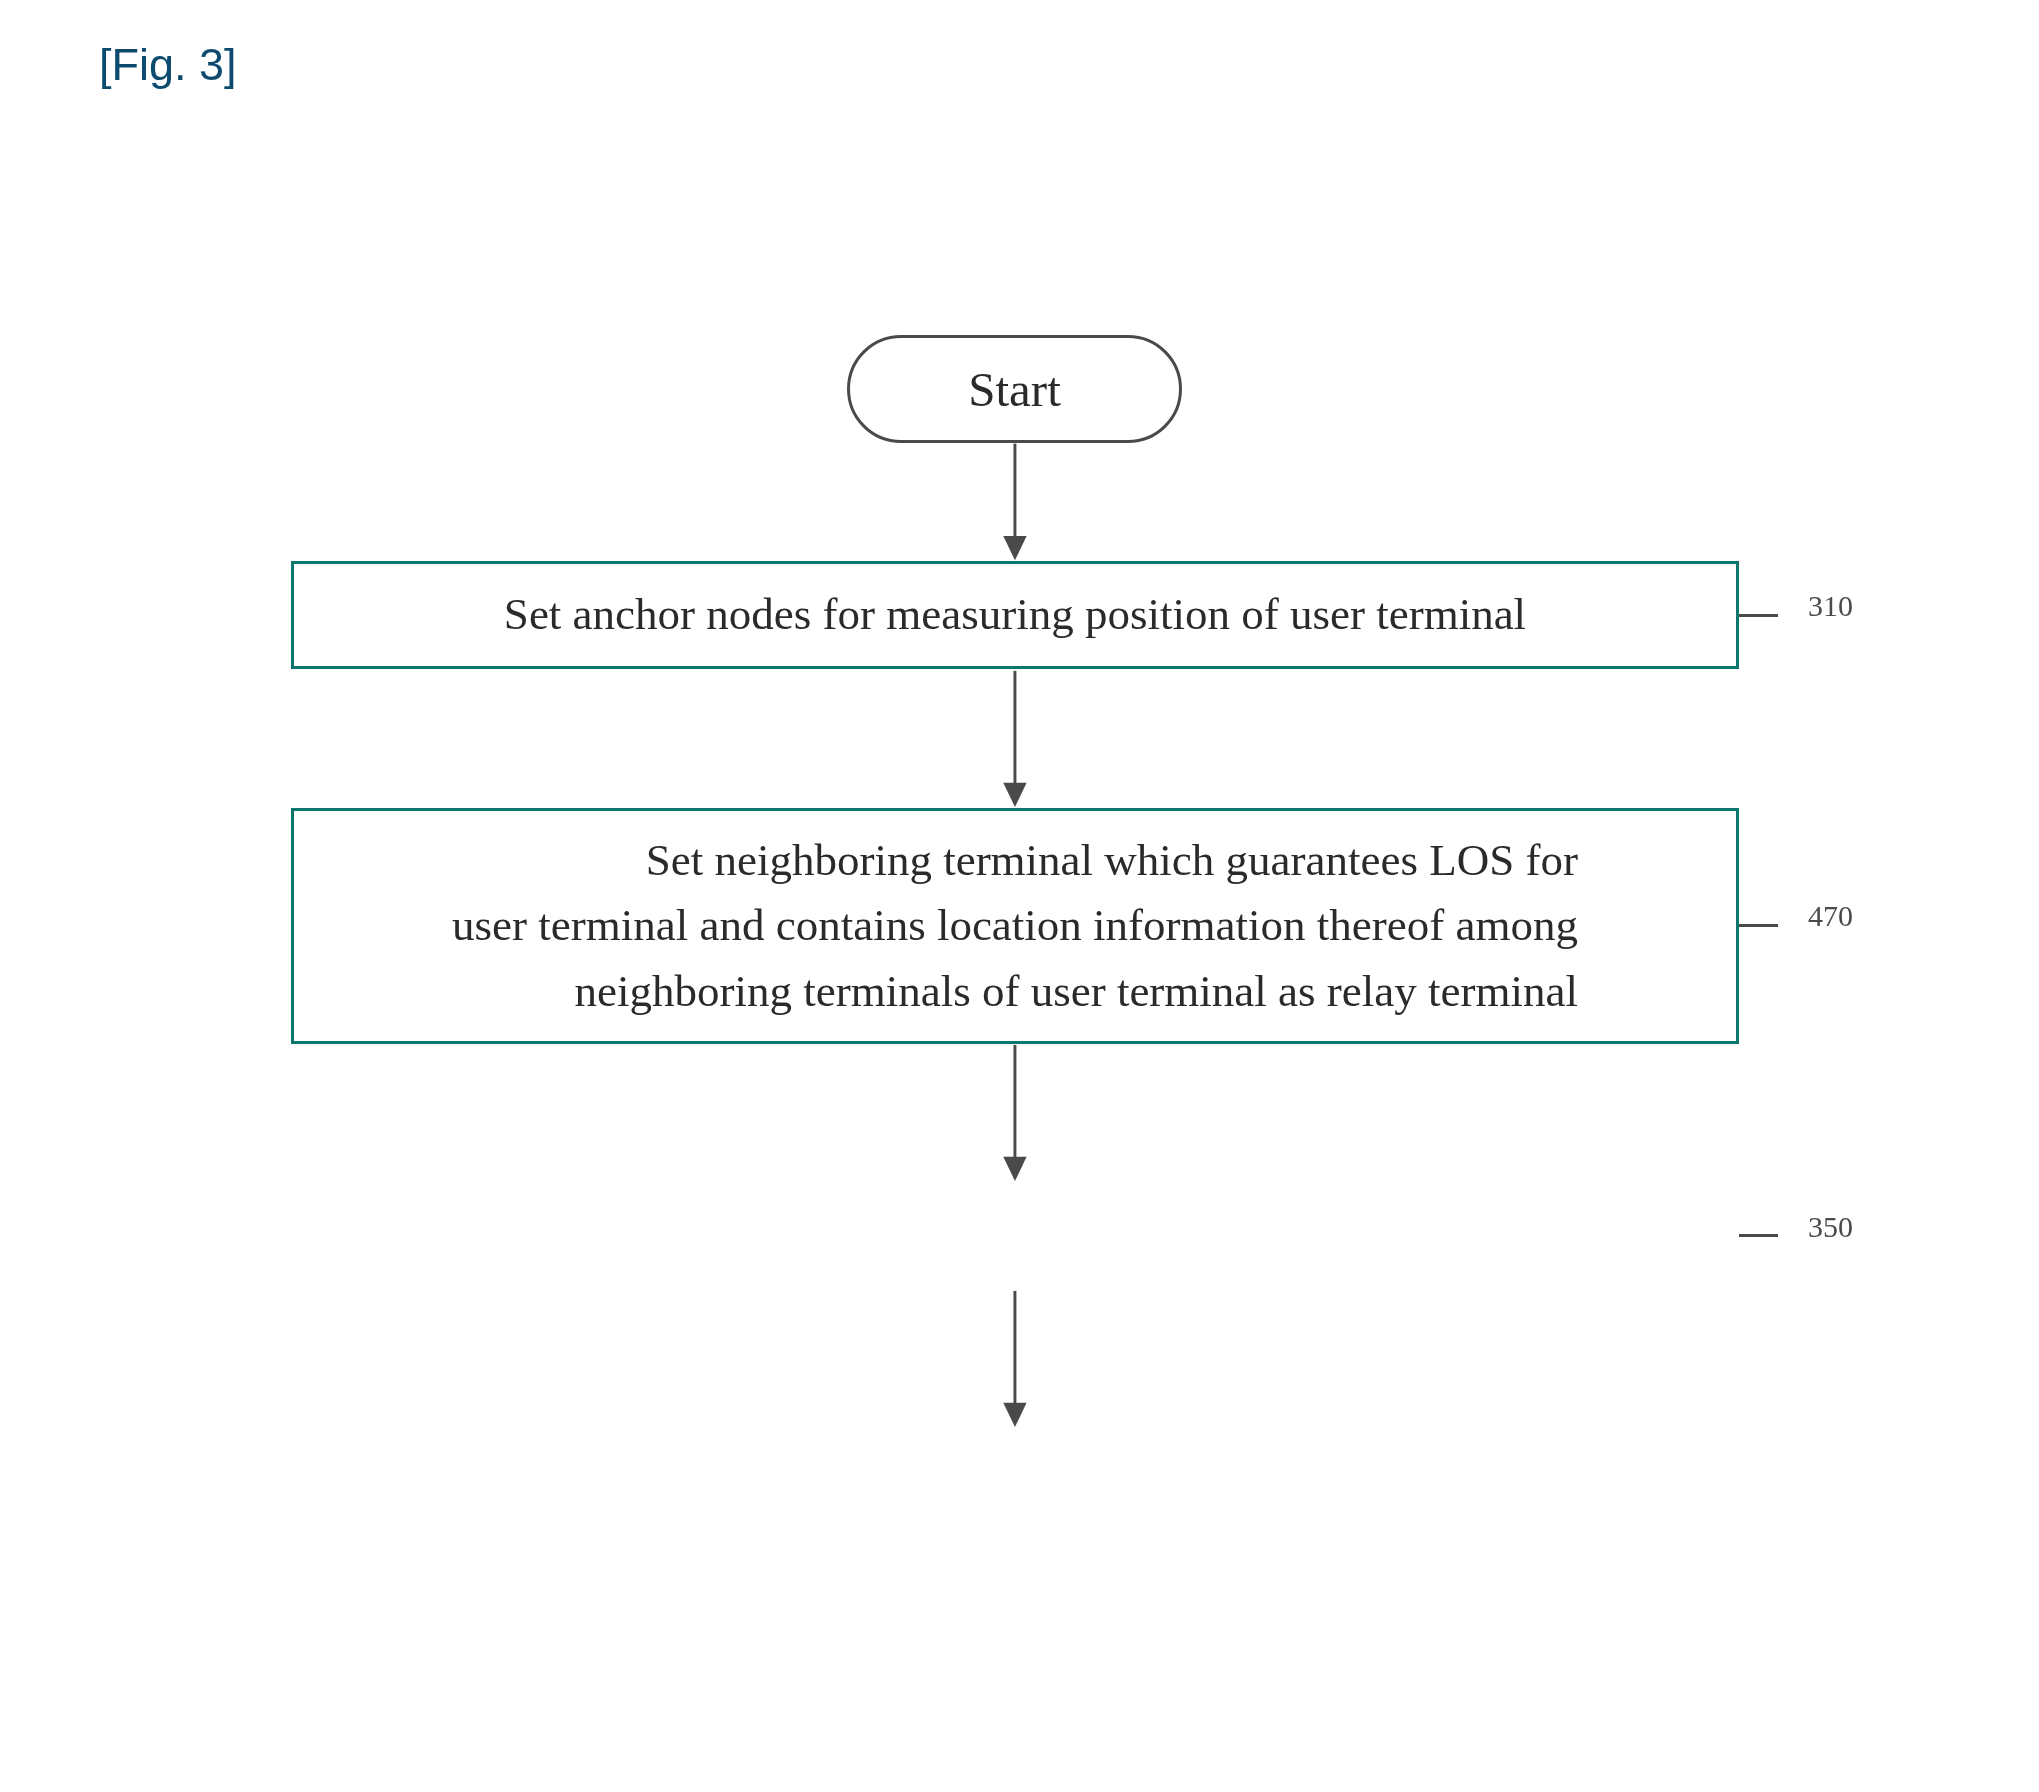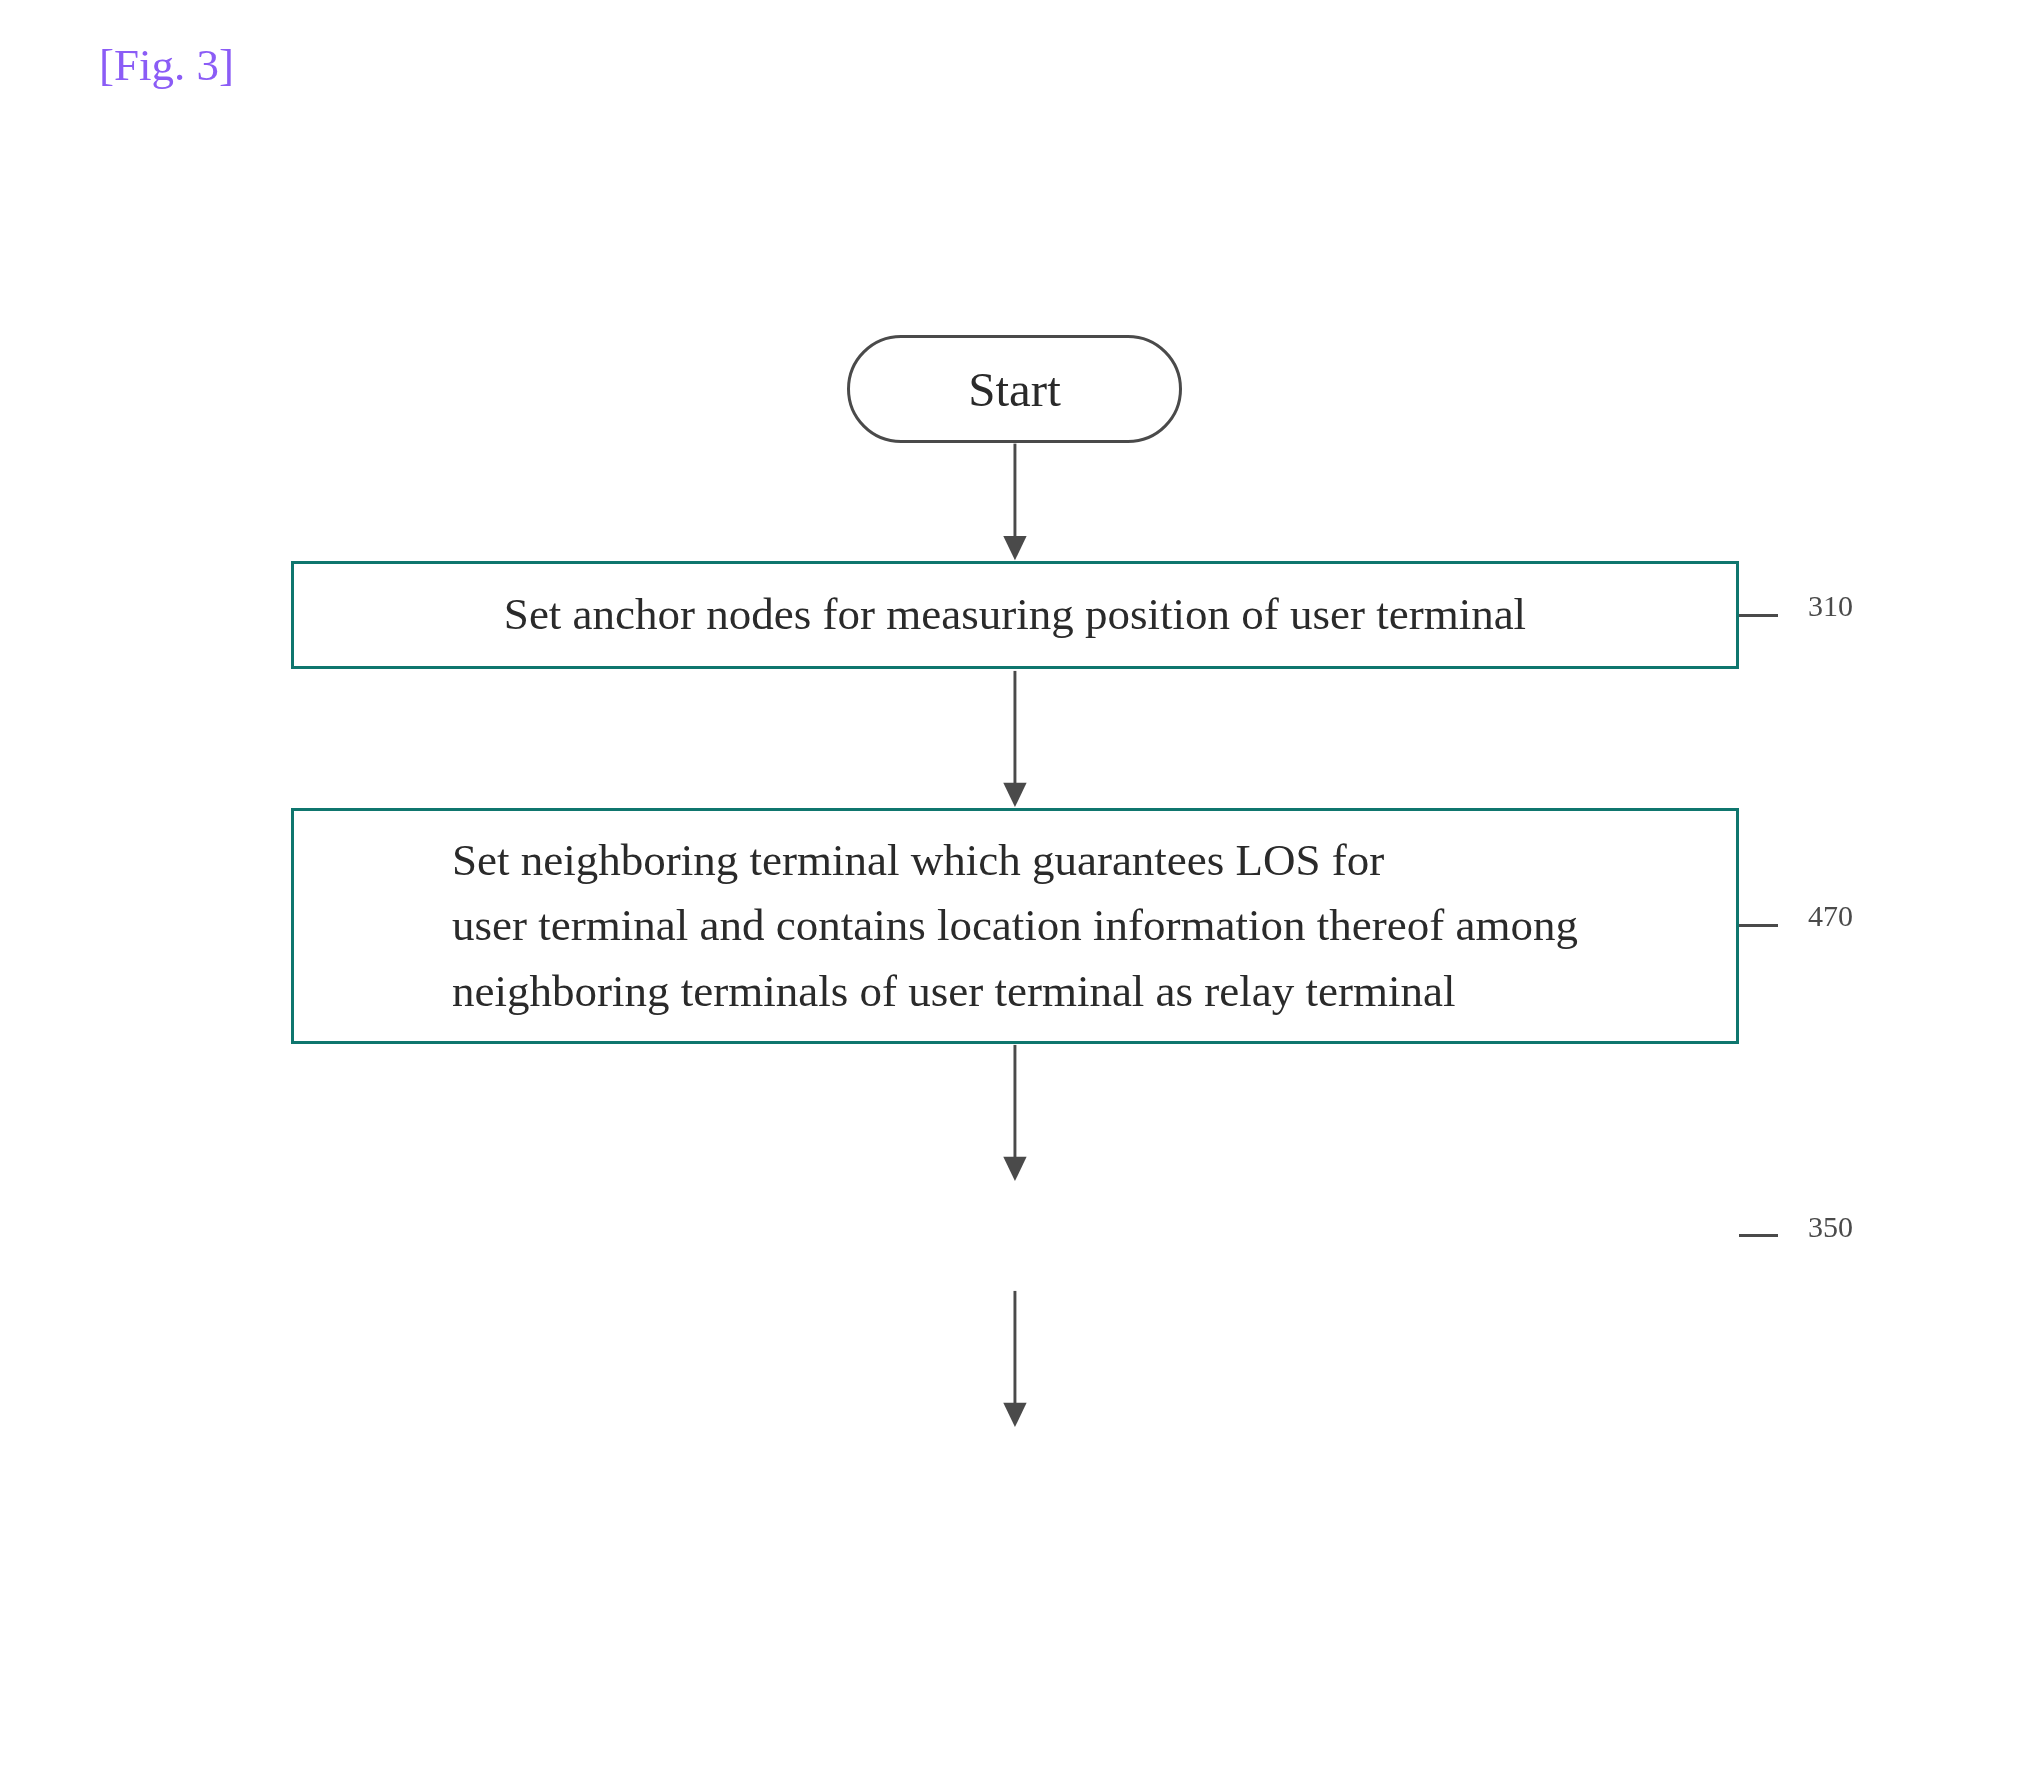--- a/index.html
+++ b/index.html
@@ -13,31 +13,31 @@
   }
   .page {
     position: relative;
     width: 2039px;
     height: 1793px;
   }
   .fig-label {
     position: absolute;
     left: 99px;
     top: 39px;
-    font-family: Liberation Serif, serif;
+    font-family: Liberation Sans, sans-serif;
     font-size: 45px;
-    color: #8b5cf6;
+    color: #0c4a6e;
   }
   .node {
     position: absolute;
     box-sizing: border-box;
     display: flex;
     align-items: center;
     justify-content: center;
-    text-align: left;
+    text-align: right;
   }
   .terminator {
     border: 3px solid #4a4a4a;
     border-radius: 59px;
     font-size: 49px;
     height: 108px;
     width: 335px;
   }
   .process {
     border: 3px solid #0f766e;

